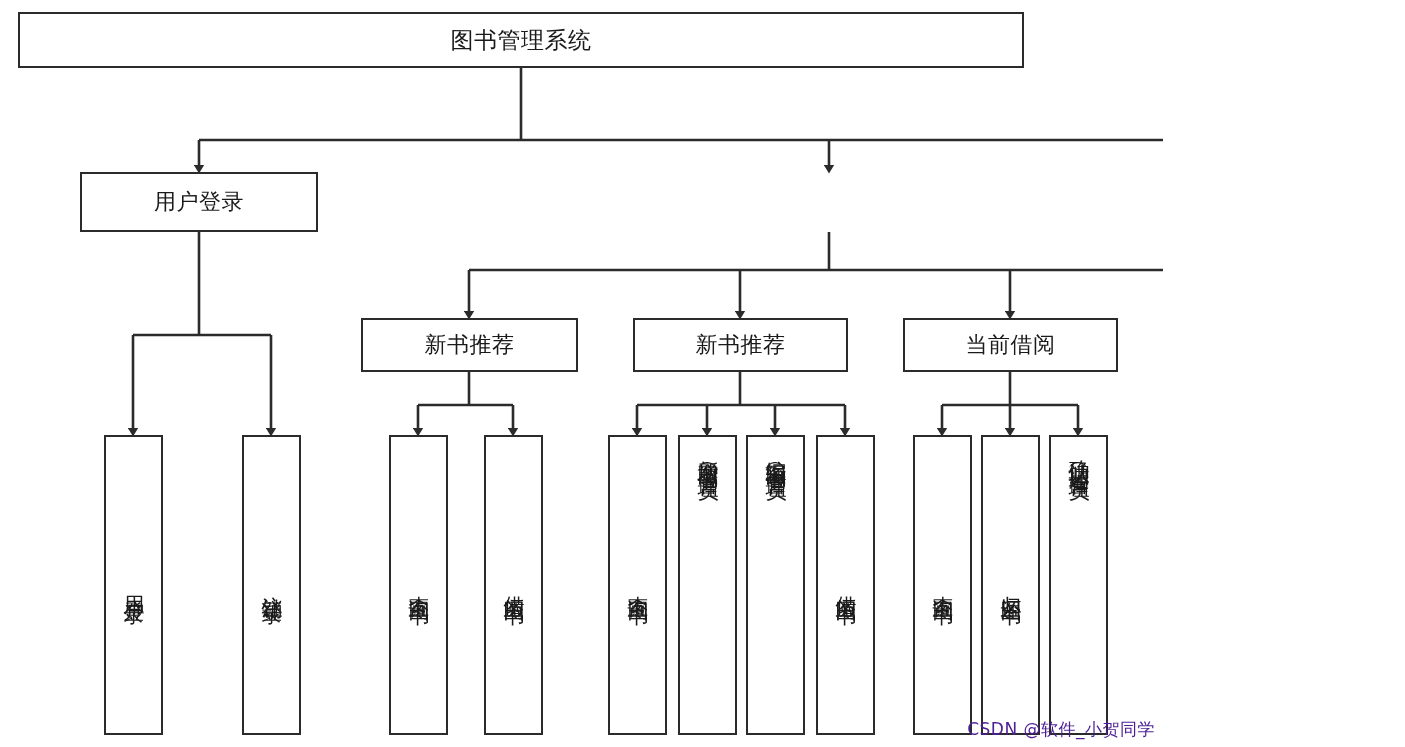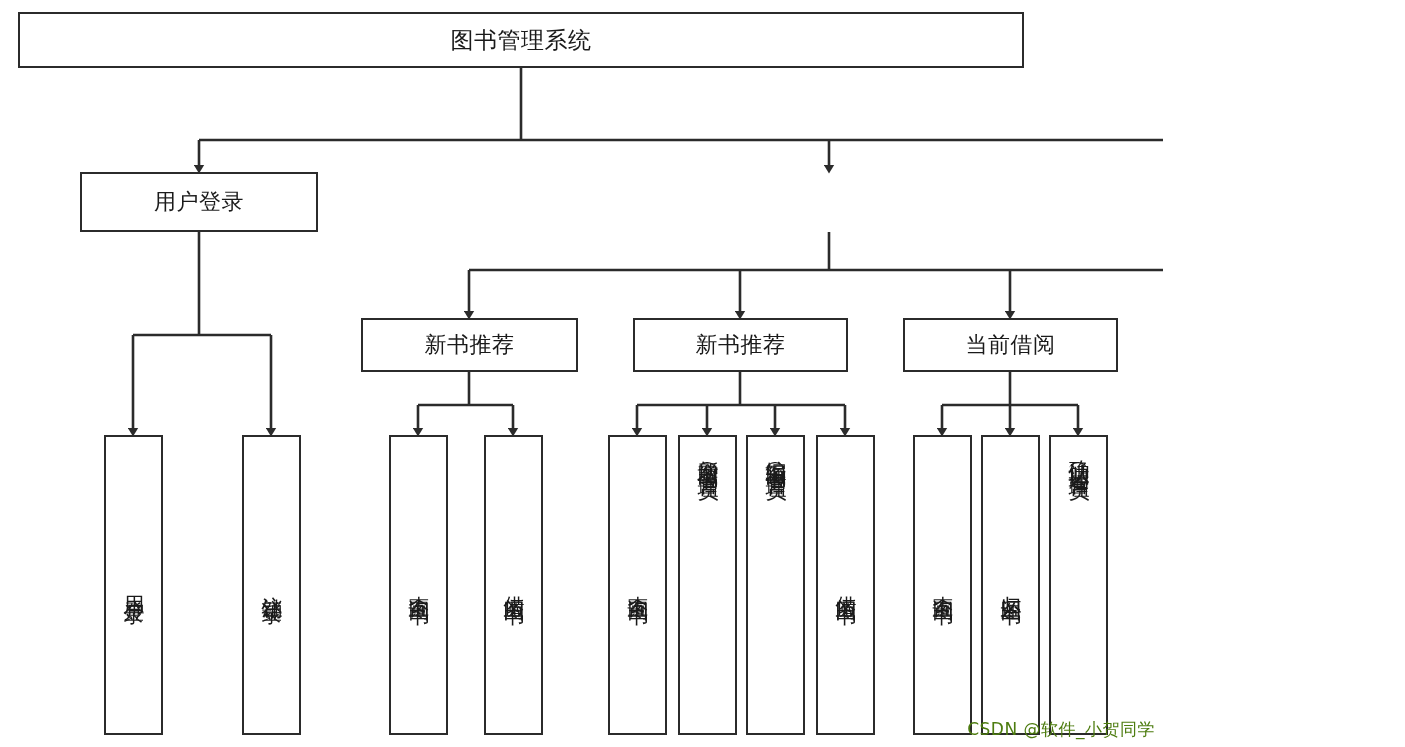--- a/index.html
+++ b/index.html
@@ -62,21 +62,21 @@
   }
   .node-leaf.leaf-centered {
     align-items: center;
     padding-top: 0;
   }
   .watermark {
     position: absolute;
     right: 8px;
     bottom: 6px;
     font-size: 17px;
-    color: #4d7c0f;
+    color: #4c1d95;
     letter-spacing: 0.5px;
     z-index: 5;
     white-space: nowrap;
   }
 </style>
 </head>
 <body>
 
 <div id="diagram-root">
 

